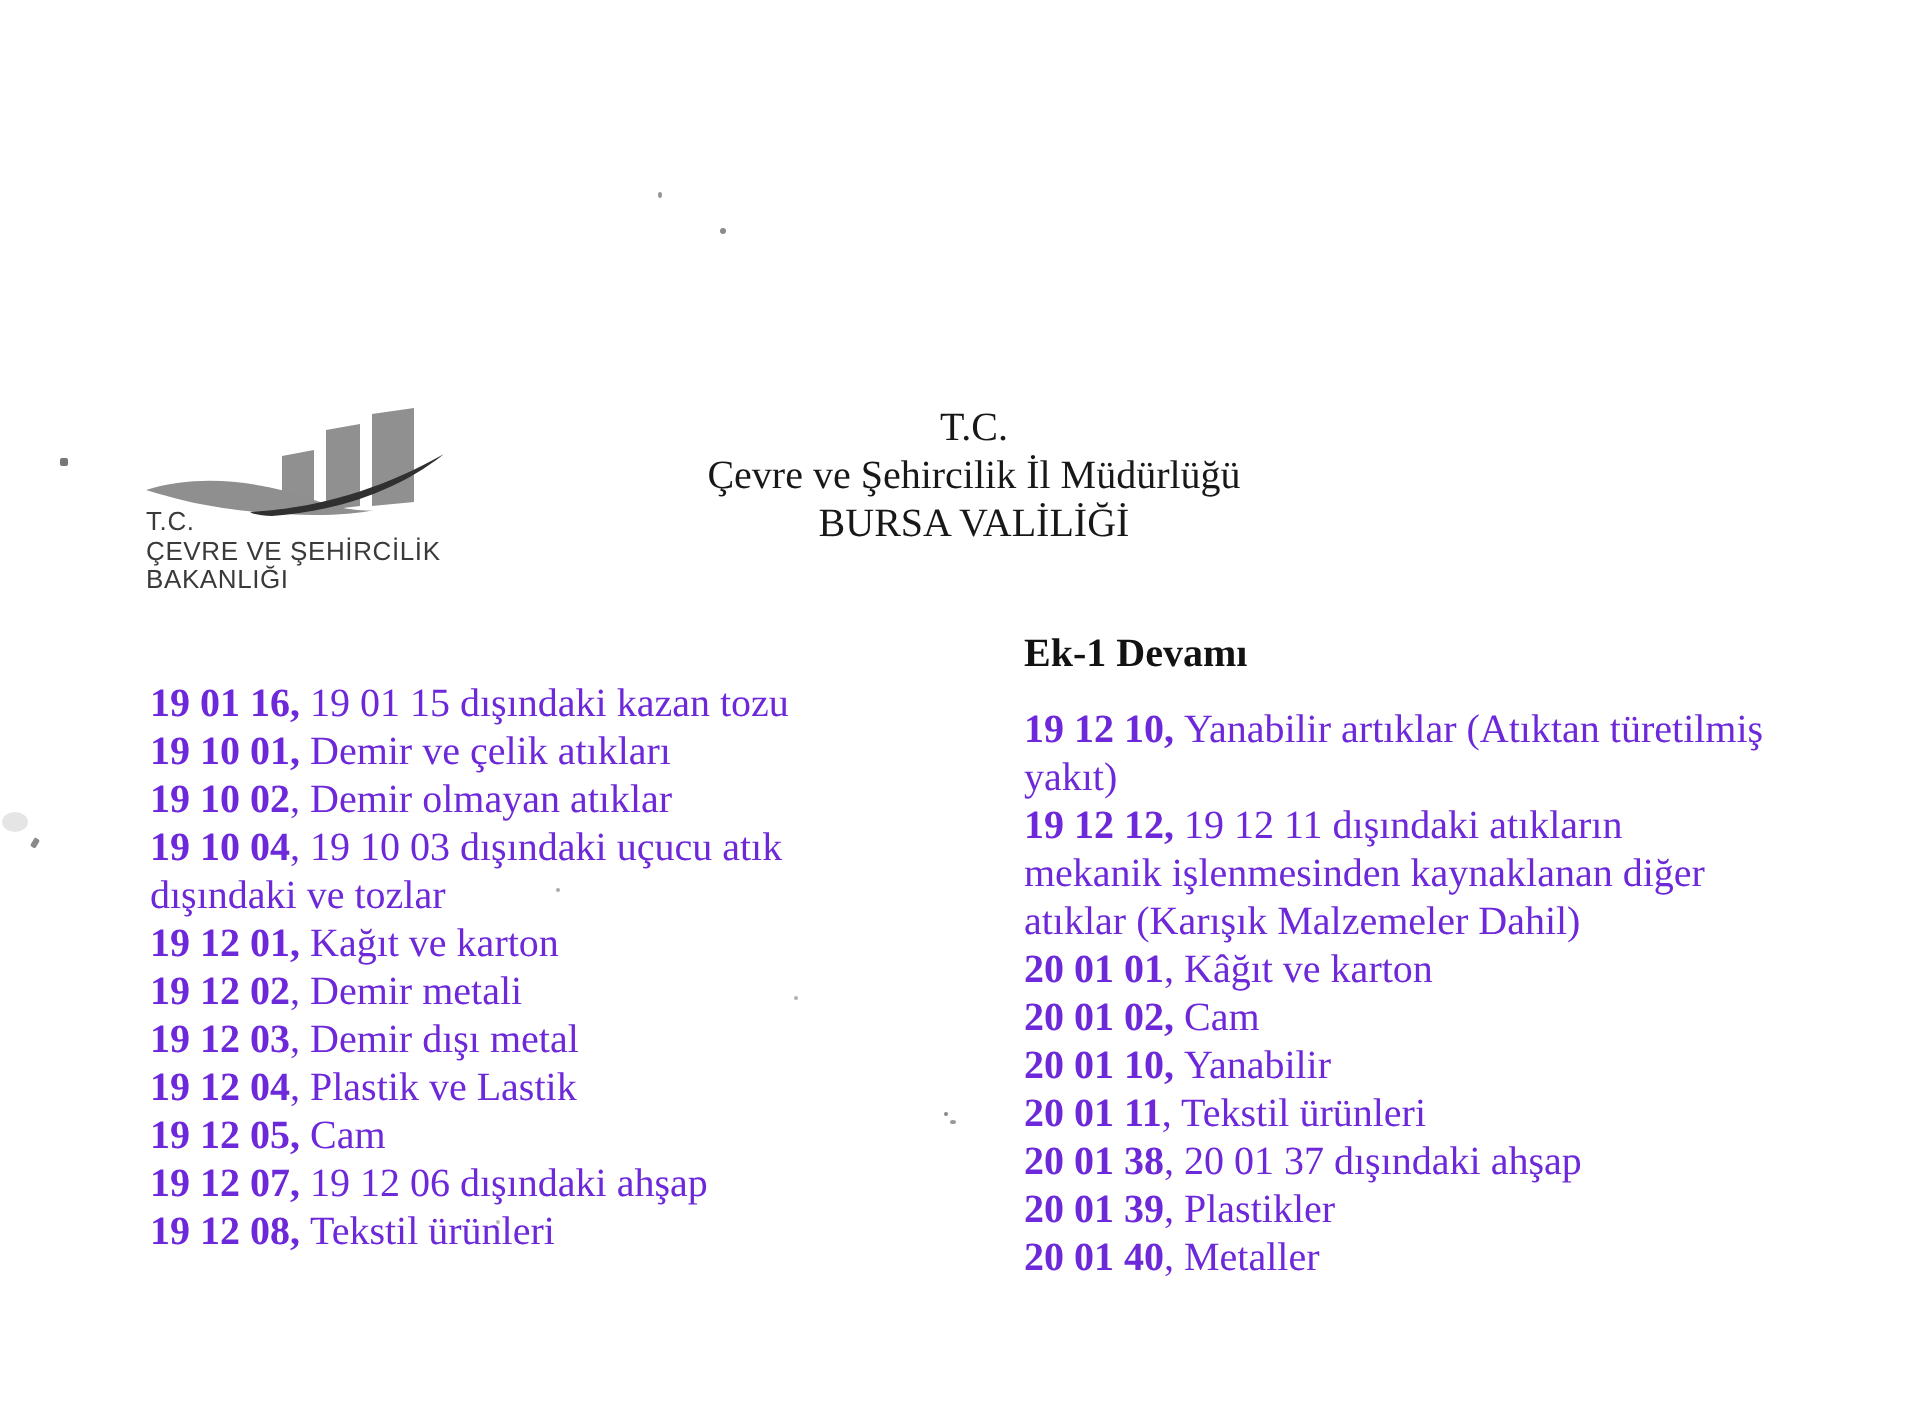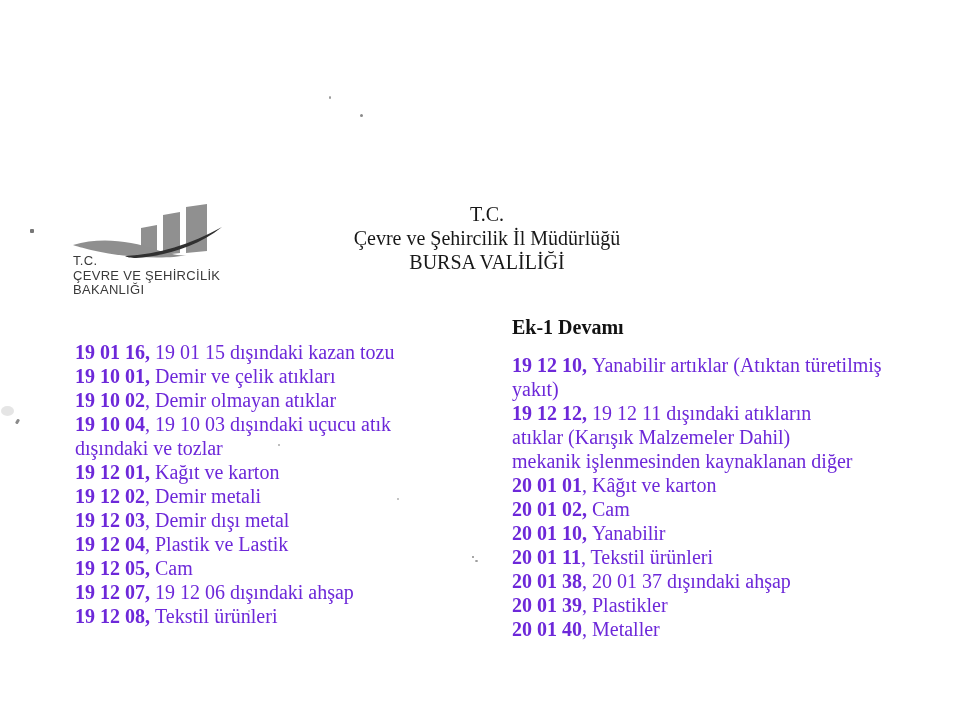--- a/index.html
+++ b/index.html
@@ -108,23 +108,23 @@
     </div>
 
   <div class="col col-right">
 
       <div class="line"><span class="code">19 12 10, </span><span class="desc">Yanabilir artıklar (Atıktan türetilmiş</span></div>
 
       <div class="line"><span class="code"></span><span class="desc">yakıt)</span></div>
 
       <div class="line"><span class="code">19 12 12, </span><span class="desc">19 12 11 dışındaki atıkların</span></div>
 
+      <div class="line"><span class="code"></span><span class="desc">mekanik işlenmesinden kaynaklanan diğer</span></div>
+
       <div class="line"><span class="code"></span><span class="desc">atıklar (Karışık Malzemeler Dahil)</span></div>
-
-      <div class="line"><span class="code"></span><span class="desc">mekanik işlenmesinden kaynaklanan diğer</span></div>
 
       <div class="line"><span class="code">20 01 01</span><span class="desc">, Kâğıt ve karton</span></div>
 
       <div class="line"><span class="code">20 01 02, </span><span class="desc">Cam</span></div>
 
       <div class="line"><span class="code">20 01 10, </span><span class="desc">Yanabilir</span></div>
 
       <div class="line"><span class="code">20 01 11</span><span class="desc">, Tekstil ürünleri</span></div>
 
       <div class="line"><span class="code">20 01 38</span><span class="desc">, 20 01 37 dışındaki ahşap</span></div>

